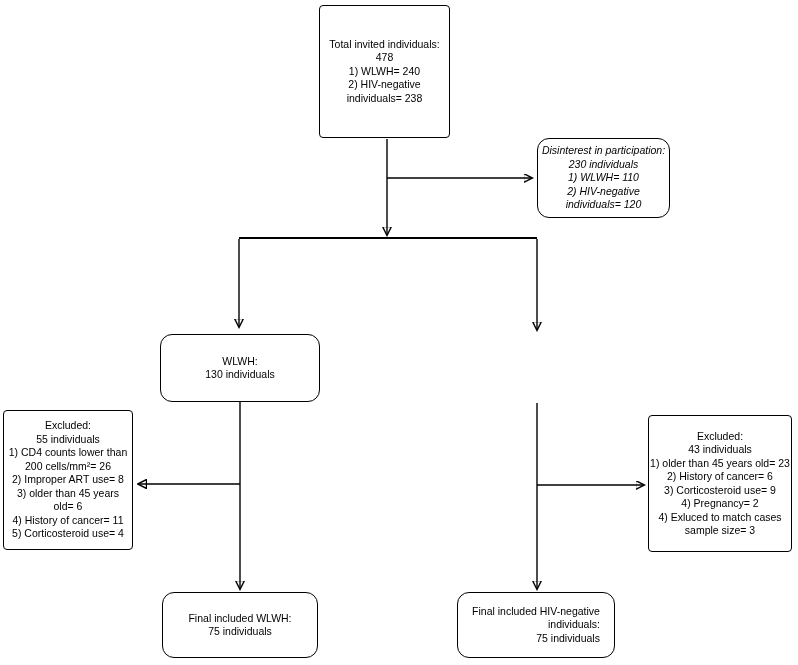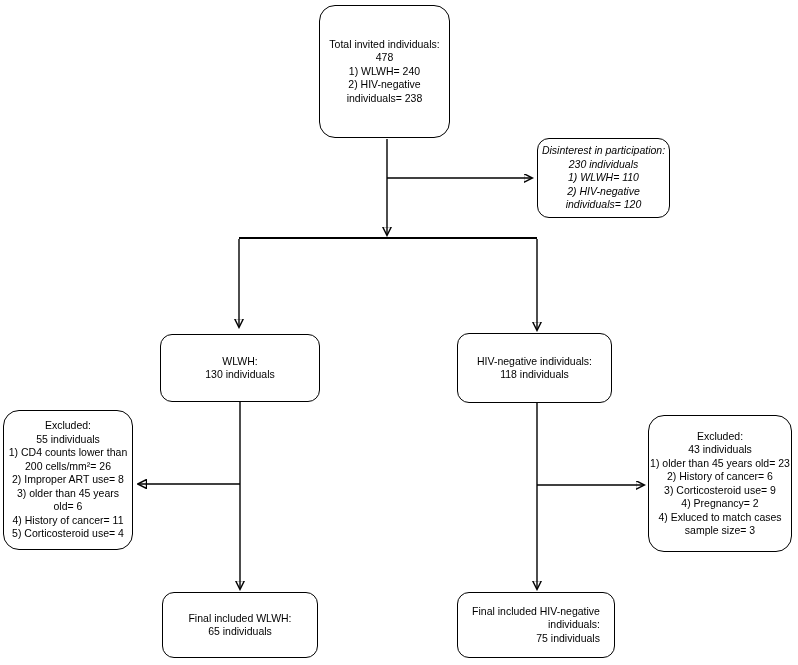--- a/index.html
+++ b/index.html
@@ -25,21 +25,21 @@
     background: #ffffff;
     display: flex;
     align-items: center;
     justify-content: center;
     text-align: center;
     font-size: 10.5px;
     line-height: 13.5px;
     white-space: pre;
     color: #000000;
   }
-  .node.big-radius { border-radius: 16px; }
+  .node.big-radius { border-radius: 4px; }
 
   
   #node-total-invited   { left: 319px; top: 5px;   width: 131px; height: 133px; }
   #node-disinterest     { left: 537px; top: 138px; width: 133px; height: 80px; font-style: italic;  }
   #node-wlwh            { left: 160px; top: 334px; width: 160px; height: 68px;  }
   #node-hiv-negative    { left: 457px; top: 333px; width: 155px; height: 70px;  }
   #node-excluded-wlwh   { left: 3px;   top: 410px; width: 130px; height: 140px; }
   #node-excluded-hiv    { left: 648px; top: 415px; width: 144px; height: 137px; }
   #node-final-wlwh      { left: 162px; top: 592px; width: 156px; height: 66px;  }
   #node-final-hiv       { left: 457px; top: 592px; width: 158px; height: 66px; text-align: right;  }
@@ -81,22 +81,20 @@
 
   <div class="node" id="node-disinterest">Disinterest in participation:
 230 individuals
 1) WLWH= 110
 2) HIV-negative
 individuals= 120</div>
 
   <div class="node" id="node-wlwh">WLWH:
 130 individuals</div>
 
-  <div class="node" id="node-hiv-negative">HIV-negative individuals:
-118 individuals</div>
 
   <div class="node big-radius" id="node-excluded-wlwh">Excluded:
 55 individuals
 1) CD4 counts lower than
 200 cells/mm²= 26
 2) Improper ART use= 8
 3) older than 45 years
 old= 6
 4) History of cancer= 11
 5) Corticosteroid use= 4</div>
@@ -104,19 +102,19 @@
   <div class="node big-radius" id="node-excluded-hiv">Excluded:
 43 individuals
 1) older than 45 years old= 23
 2) History of cancer= 6
 3) Corticosteroid use= 9
 4) Pregnancy= 2
 4) Exluced to match cases
 sample size= 3</div>
 
   <div class="node" id="node-final-wlwh">Final included WLWH:
-65 individuals</div>
+75 individuals</div>
 
   <div class="node" id="node-final-hiv">Final included HIV-negative
 individuals:
 75 individuals</div>
 
 </div>
 
 </body></html>

